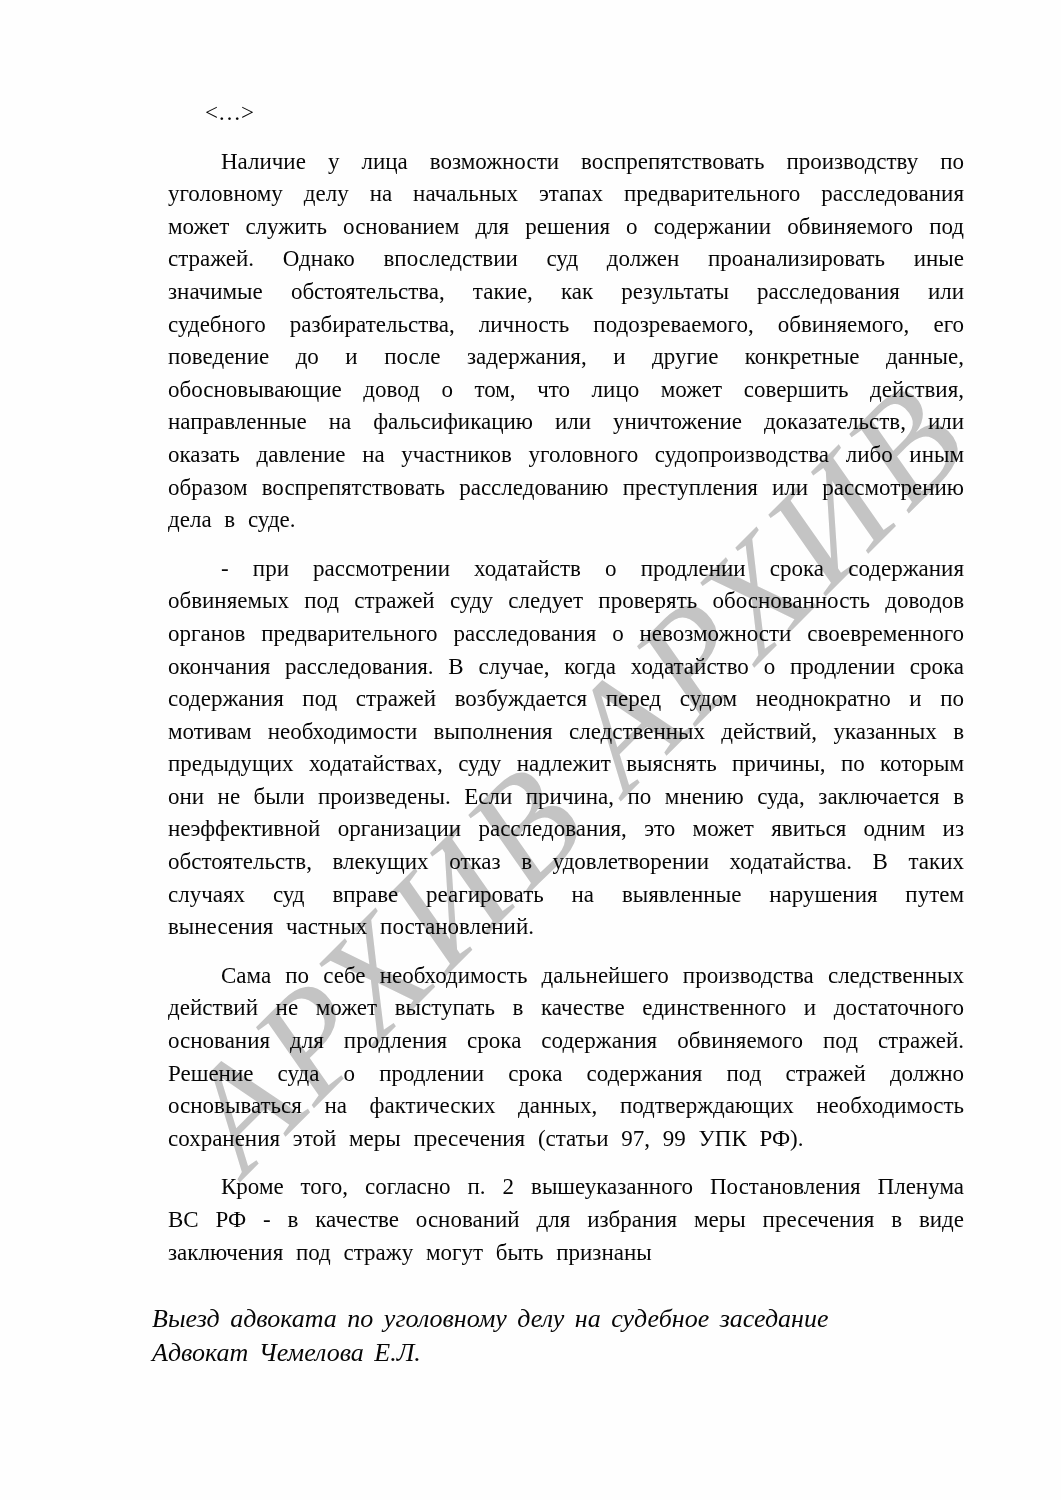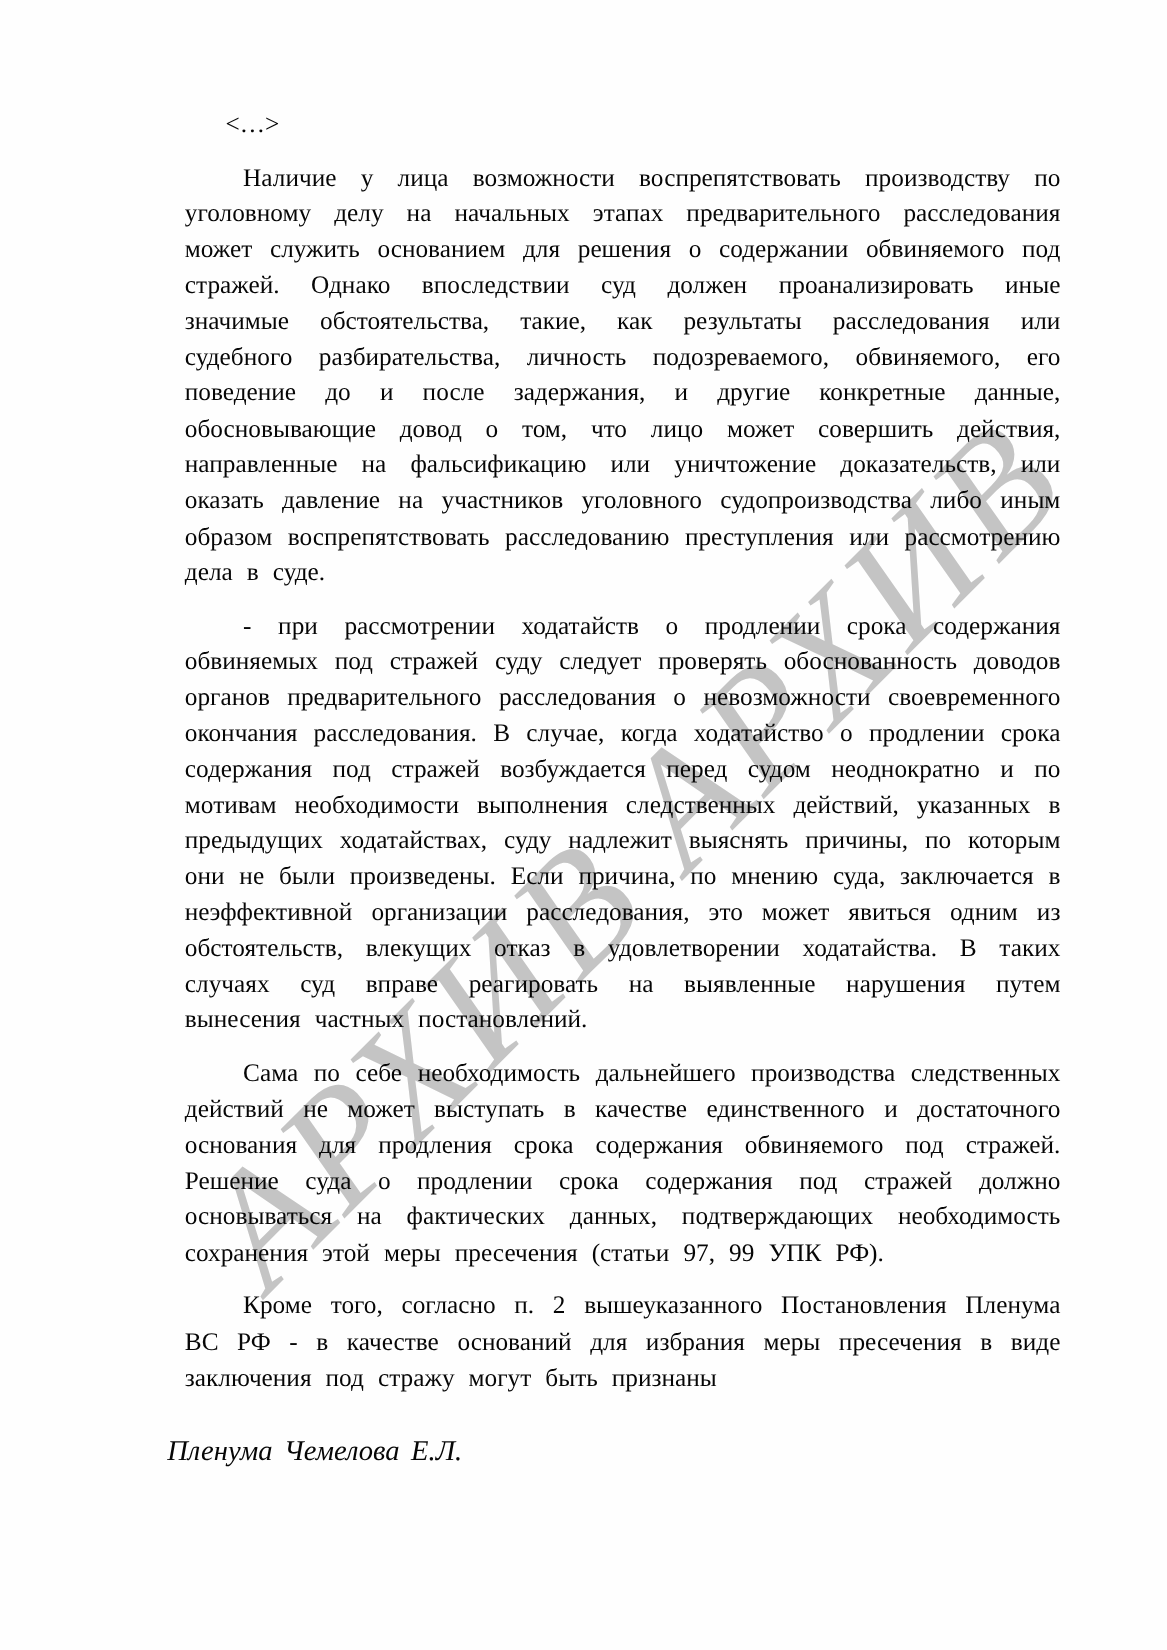--- a/index.html
+++ b/index.html
@@ -72,16 +72,17 @@
     <p class="marker">&lt;…&gt;</p>
 
     <div class="paragraphs">
         <p class="para">Наличие у лица возможности воспрепятствовать производству по уголовному делу на начальных этапах предварительного расследования может служить основанием для решения о содержании обвиняемого под стражей. Однако впоследствии суд должен проанализировать иные значимые обстоятельства, такие, как результаты расследования или судебного разбирательства, личность подозреваемого, обвиняемого, его поведение до и после задержания, и другие конкретные данные, обосновывающие довод о том, что лицо может совершить действия, направленные на фальсификацию или уничтожение доказательств, или оказать давление на участников уголовного судопроизводства либо иным образом воспрепятствовать расследованию преступления или рассмотрению дела в суде.</p>
         <p class="para">- при рассмотрении ходатайств о продлении срока содержания обвиняемых под стражей суду следует проверять обоснованность доводов органов предварительного расследования о невозможности своевременного окончания расследования. В случае, когда ходатайство о продлении срока содержания под стражей возбуждается перед судом неоднократно и по мотивам необходимости выполнения следственных действий, указанных в предыдущих ходатайствах, суду надлежит выяснять причины, по которым они не были произведены. Если причина, по мнению суда, заключается в неэффективной организации расследования, это может явиться одним из обстоятельств, влекущих отказ в удовлетворении ходатайства. В таких случаях суд вправе реагировать на выявленные нарушения путем вынесения частных постановлений.</p>
         <p class="para">Сама по себе необходимость дальнейшего производства следственных действий не может выступать в качестве единственного и достаточного основания для продления срока содержания обвиняемого под стражей. Решение суда о продлении срока содержания под стражей должно основываться на фактических данных, подтверждающих необходимость сохранения этой меры пресечения (статьи 97, 99 УПК РФ).</p>
         <p class="para">Кроме того, согласно п. 2 вышеуказанного Постановления Пленума ВС РФ -  в качестве оснований для избрания меры пресечения в виде заключения под стражу могут быть признаны</p>
       </div>
 
     <div class="footer">
-      <p>Пленума Чемелова Е.Л.</p>
+      <p>Выезд адвоката по уголовному делу на судебное заседание</p>
+      <p>Адвокат Чемелова Е.Л.</p>
     </div>
   </div>
 </div>
 
 </body></html>

